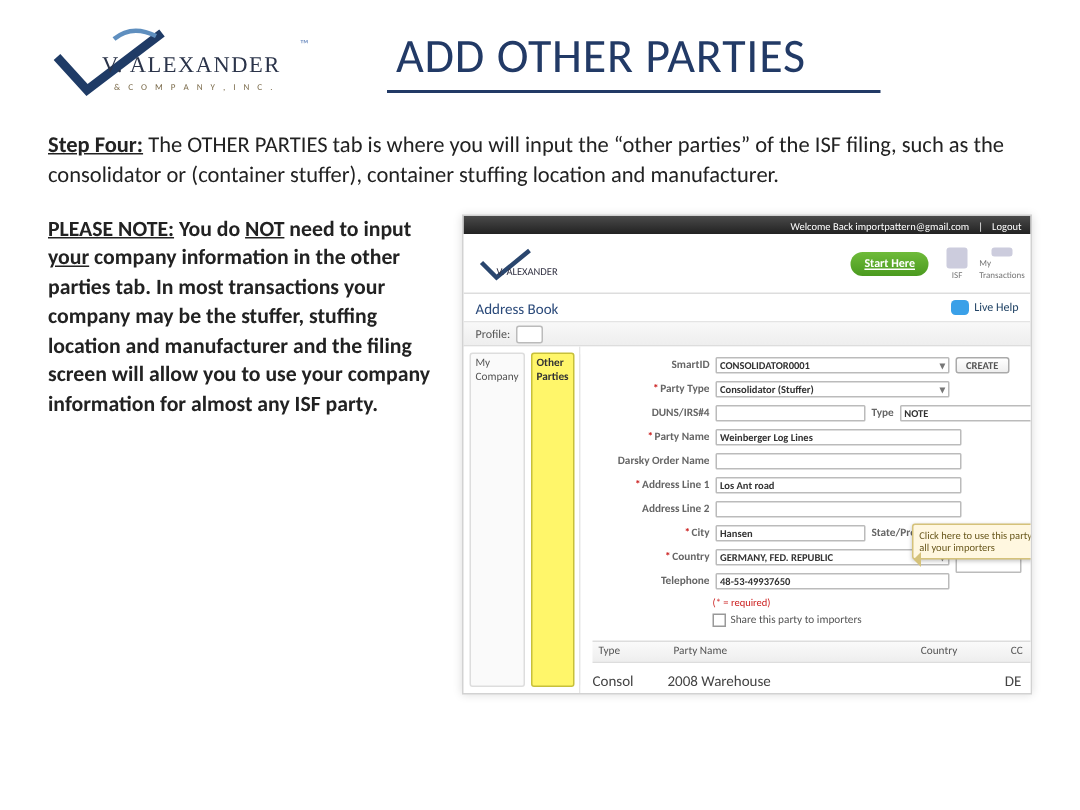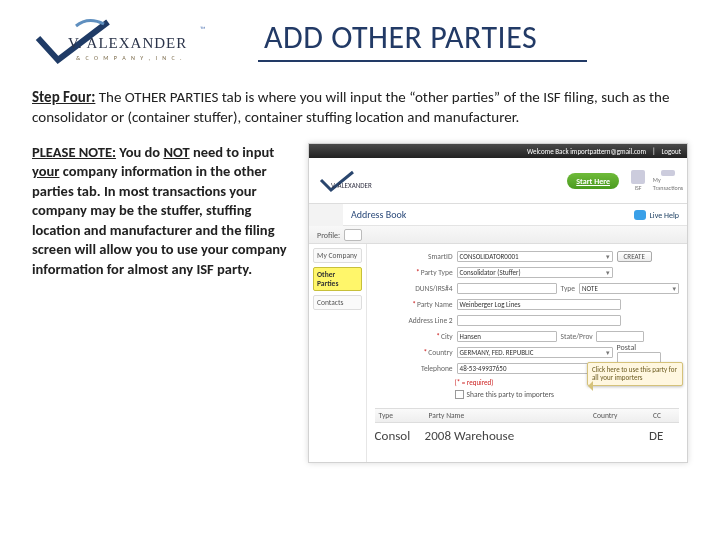--- a/index.html
+++ b/index.html
@@ -50,47 +50,47 @@
   .startbtn {
     background: linear-gradient(#6fbb3a,#4a9a1f); color: #fff; font-size: 8px;
     padding: 3px 9px; border-radius: 10px; font-weight: 700; text-decoration: underline;
   }
   .navicons { display: flex; gap: 8px; }
   .navicon { width: 22px; height: 22px; display:flex; flex-direction:column; align-items:center; justify-content:center; font-size:6px; color:#777;}
   .navicon .ic { width:14px; height:14px; background:#ccd; border-radius:2px;}
   .abhdr {
     height: 22px; background: #fff; border-bottom: 1px solid #e4e4e4;
     display: flex; align-items: center; padding: 0 8px; font-size: 10px;
-    color: #2b4a7a; justify-content: space-between; margin-left: 34px;
+    color: #2b4a7a; justify-content: space-between;
   }
   .livehelp {
     color:#246; font-size:8px; display:flex; align-items:center; gap:3px;
   }
   .livehelp .bubble{width:12px;height:10px;background:#3aa0e8;border-radius:3px;}
   .profilebar {
     height: 18px; background: linear-gradient(#f8f8f8,#eee);
     border-bottom: 1px solid #ddd; padding: 0 8px; display:flex; align-items:center;
     gap:4px; font-size:8px; color:#555;
   }
   .profilebar .sel { border:1px solid #bbb; background:#fff; padding:0 8px; height:12px; border-radius:2px;}
   .mainarea { flex:1; display:flex; position:relative; }
   .side {
     width: 78px; background:#fff; padding:4px; border-right:1px solid #e6e6e6;
-    display:flex; flex-direction:column; gap:4px;
+    display:flex; gap:4px;
   }
   .tab {
     font-size:7.5px; padding:2px 3px; border-radius:2px;
     border:1px solid #ddd; background:#fafafa; color:#555;
   }
   .tab.active { background:#fff66a; border-color:#c7c03a; color:#333; font-weight:700;}
   .form {
     flex:1; background:#fff; padding:6px 8px 0 8px;
     display:flex; flex-direction:column; gap:3px; position:relative;
   }
-  .frow { display:flex; align-items:center; gap:4px; height:13px;}
+  .frow { display:flex; align-items:center; gap:4px; height:13px;font-weight:bold;}
   .lbl { width:78px; text-align:right; font-size:7.5px; color:#666;}
   .lbl.req::before{content:"*"; color:#c22; margin-right:1px;}
   .inp {
     border:1px solid #bbb; background:#fff; height:11px; border-radius:1px;
     font-size:7px; padding:0 2px; display:flex; align-items:center; color:#333;
   }
   .inp.short{width:100px;} .inp.med{width:156px;} .inp.long{width:164px;}
   .inp.sel::after{content:"▾"; margin-left:auto; font-size:7px; color:#777;}
   .pbtn {
     height:11px; border:1px solid #aaa; border-radius:2px;
@@ -105,21 +105,21 @@
   .chk{width:9px;height:9px;border:1px solid #999;background:#fff;}
   .btnrow{display:flex; gap:6px; padding-left:80px; margin-top:2px;}
   .submit{background:linear-gradient(#fc8,#e98a1c); color:#fff; font-weight:700;}
   .tablehdr{
     margin-top:6px; height:15px; background:linear-gradient(#fafafa,#eee);
     border-top:1px solid #ddd; border-bottom:1px solid #ddd;
     display:flex; align-items:center; font-size:7.5px; color:#555;
   }
   .tablehdr div{padding:0 4px;}
   .th-t{width:50px;} .th-n{flex:1;} .th-c{width:60px;} .th-cc{width:30px;}
-  .trow{display:flex; font-size:13px; color:#444; padding:2px 0;}
+  .trow{display:flex; font-size:10px; color:#444; padding:2px 0;}
   .callout{
     position:absolute; right:4px; top:118px; width:96px;
     background:#fff7e0; border:1px solid #d5c27a; border-radius:2px;
     padding:3px 4px; font-size:7px; color:#6b5a1f; line-height:1.15;
     box-shadow:0 1px 3px rgba(0,0,0,.25);
   }
   .callout::before{
     content:""; position:absolute; left:-5px; top:18px;
     border:5px solid transparent; border-right-color:#d5c27a;
   }
@@ -214,20 +214,28 @@
             <span class="lbl">DUNS/IRS#4</span>
             <span class="inp short"></span>
             <span class="lbl2" style="font-size:7.5px;color:#666;">Type</span>
             <span class="inp short sel">NOTE</span>
           </div>
           <div class="frow">
             <span class="lbl req">Party Name</span>
             <span class="inp long">Weinberger Log Lines</span>
           </div>
           <div class="frow">
+            <span class="lbl">Darsky Order Name</span>
+            <span class="inp long"></span>
+          </div>
+          <div class="frow">
+            <span class="lbl req">Address Line 1</span>
+            <span class="inp long">Los Ant road</span>
+          </div>
+          <div class="frow">
             <span class="lbl">Address Line 2</span>
             <span class="inp long"></span>
           </div>
           <div class="frow">
             <span class="lbl req">City</span>
             <span class="inp short">Hansen</span>
             <div class="half">
               <div class="grp">
                   <span class="lbl2">State/Prov</span>
                   <span class="inp" style="width:48px"></span>

